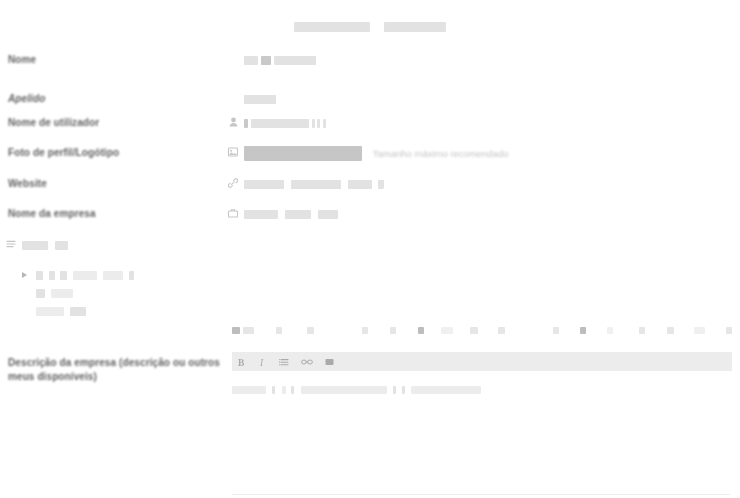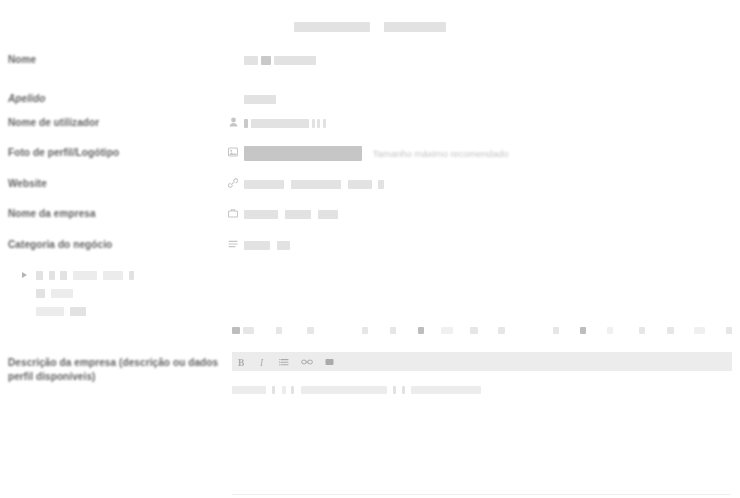--- a/index.html
+++ b/index.html
@@ -233,21 +233,20 @@
         </svg>
     </div>
     <div class="value">
       <span class="redact" style="width:34px;"></span>
       <span class="redact" style="width:26px;margin-left:4px;"></span>
       <span class="redact" style="width:20px;margin-left:4px;"></span>
     </div>
   </div>
 
   <div class="row" style="top:238px;">
-    <div class="label">Categoria do negócio</div>
     <div class="gutter">
       <svg width="10" height="10" viewBox="0 0 10 10">
           <path d="M1 2.4h8M1 5h8M1 7.6h6" stroke="#7a7a7a" stroke-width="1.1" stroke-linecap="round"></path>
         </svg>
     </div>
     <div class="value">
       <span class="redact" style="width:26px;"></span>
       <span class="redact" style="width:13px;margin-left:4px;"></span>
     </div>
   </div>
@@ -290,22 +289,22 @@
     <span class="chip strong" style="width:8px;margin-left:21px;"></span>
     <span class="chip faint" style="width:8px;margin-left:21px;"></span>
     <span class="chip" style="width:9px;margin-left:26px;"></span>
     <span class="chip" style="width:9px;margin-left:22px;"></span>
     <span class="chip faint" style="width:15px;margin-left:20px;"></span>
     <span class="chip" style="width:8px;margin-left:21px;"></span>
   </div>
 
   <div class="row" style="top:356px;">
     <div class="label two-line">
-      <div>Descrição da empresa (descrição ou dados</div>
-      <div>perfil disponíveis)</div>
+      <div>Descrição da empresa (descrição ou outros</div>
+      <div>meus disponíveis)</div>
     </div>
   </div>
 
   <div class="editor">
     <div class="editor-bar">
       <span class="tool">
         <svg width="9" height="10" viewBox="0 0 9 10">
             <text x="0" y="8.5" font-family="Liberation Serif, serif" font-size="9.5" font-weight="bold" fill="#4a4a4a">B</text>
           </svg>
       </span>

